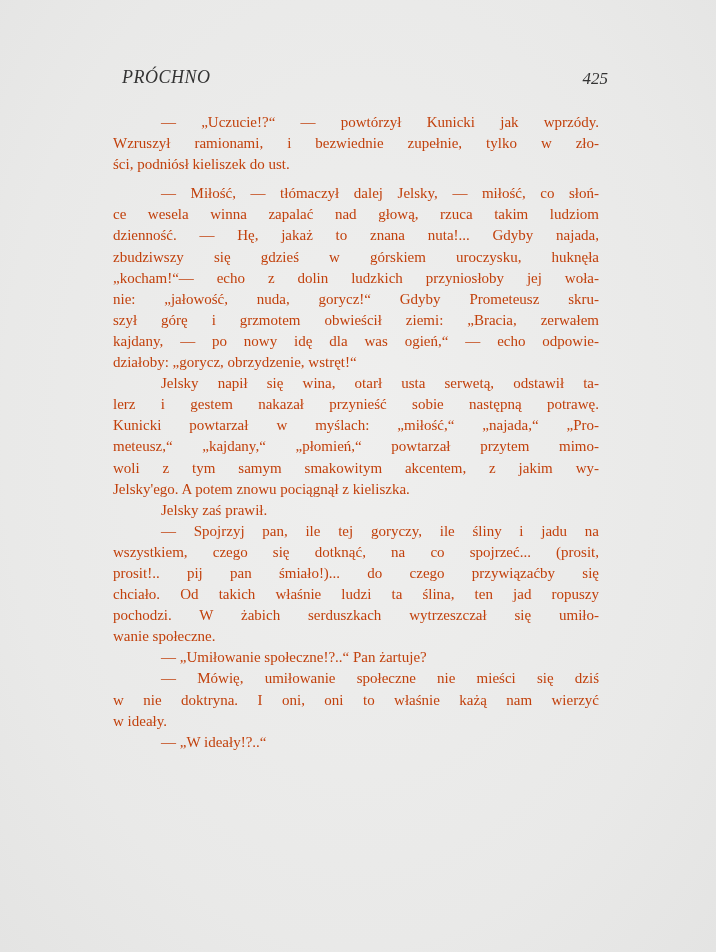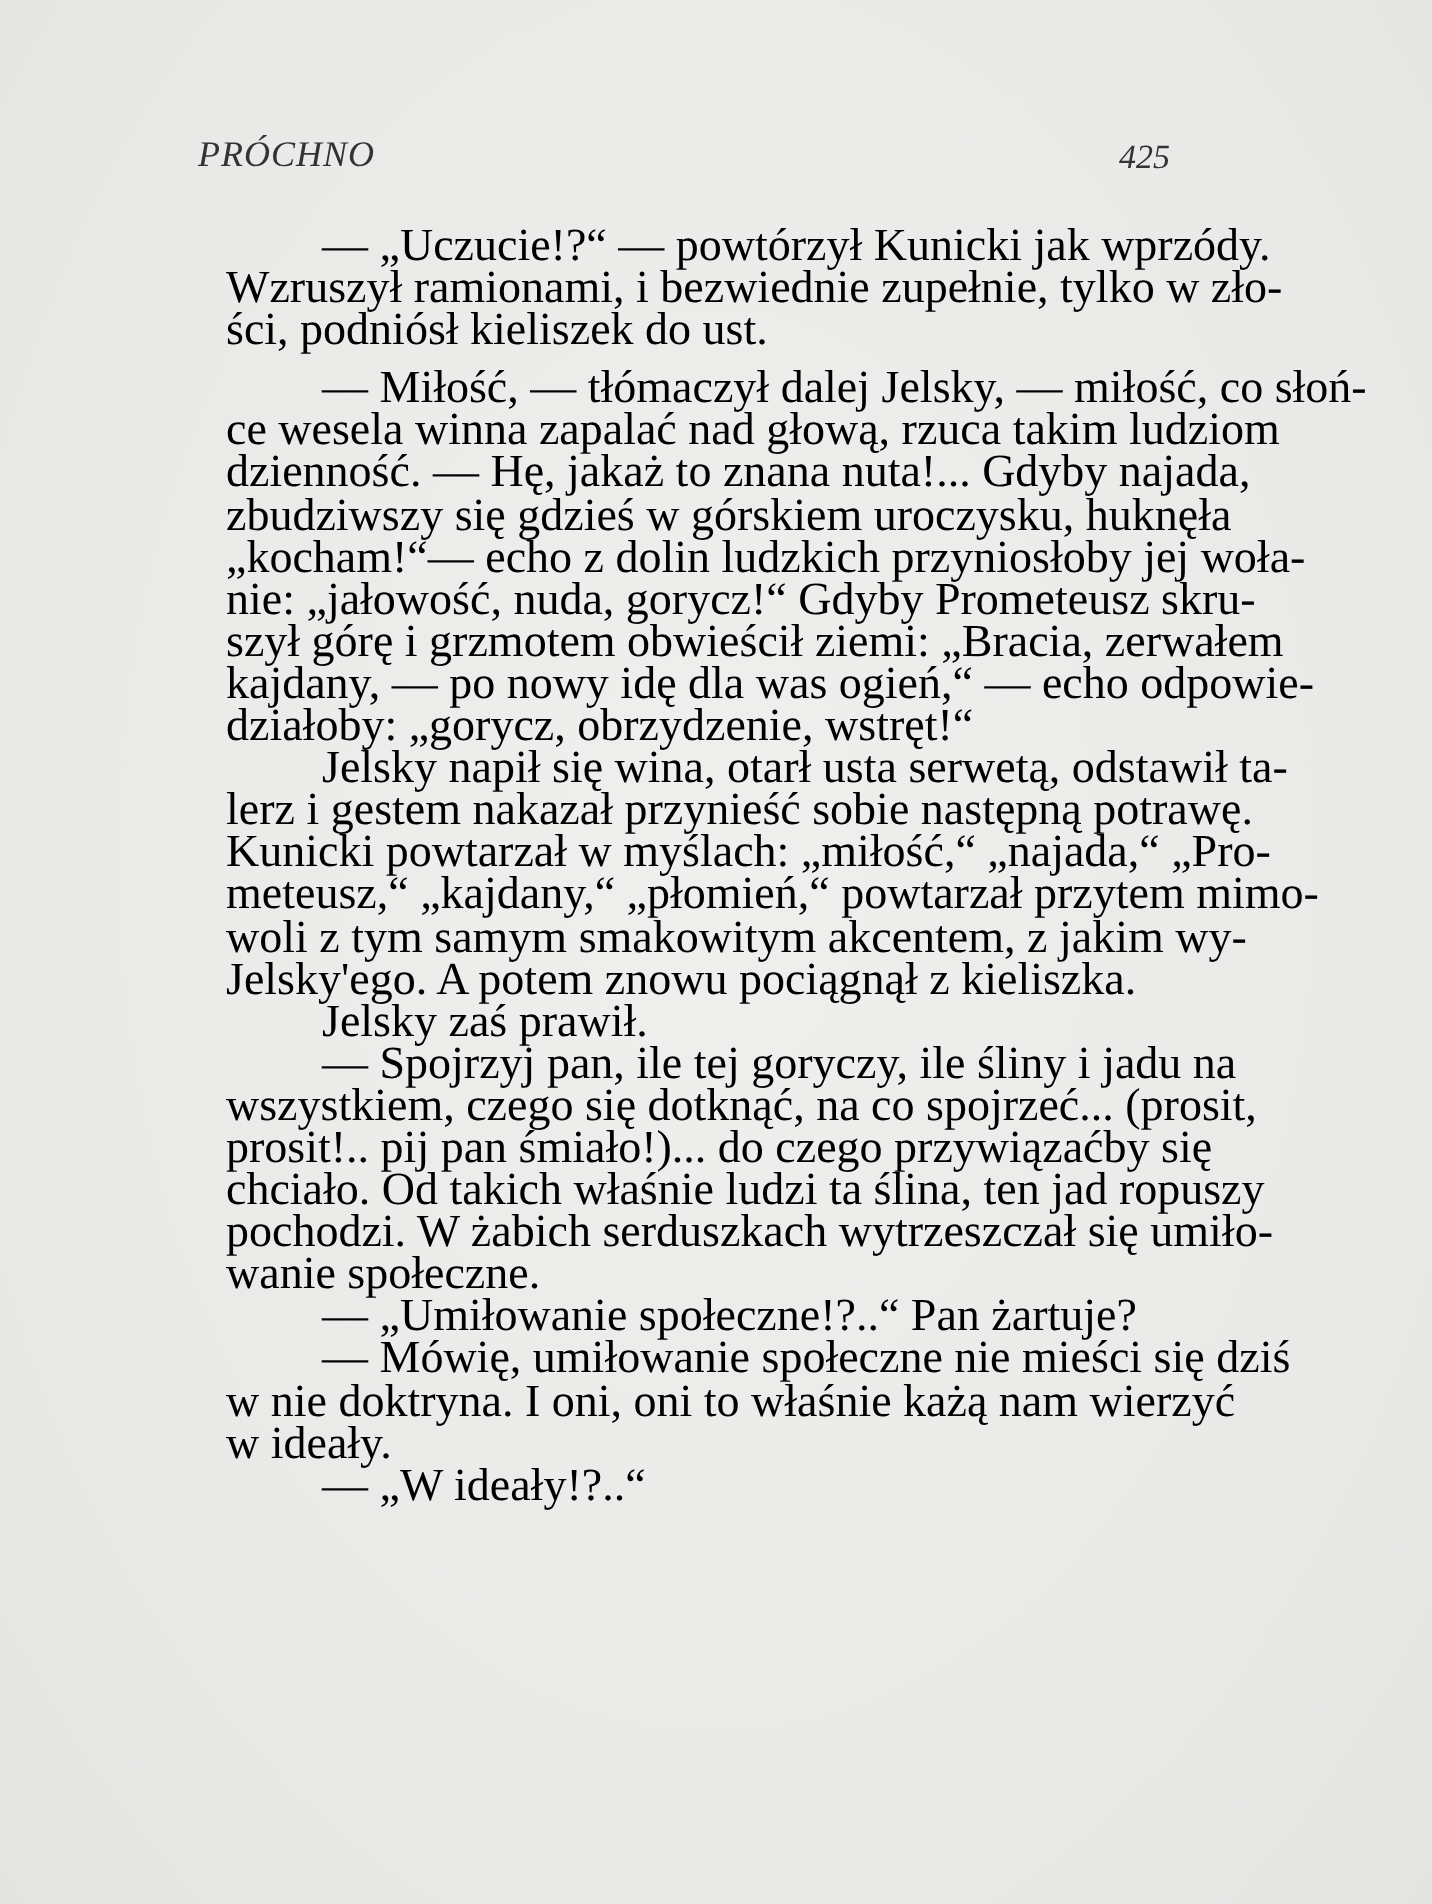--- a/index.html
+++ b/index.html
@@ -5,33 +5,33 @@
   html, body { margin:0; padding:0; }
   body {
     width:716px; height:952px; overflow:hidden;
     background:#ebebea;
     background-image: radial-gradient(ellipse at 50% 45%, #efefee 0%, #e9e9e8 70%, #e4e4e3 100%);
     color:#2a2a2a;
     font-family:"Liberation Serif","DejaVu Serif",serif;
   }
   .page { position:relative; width:716px; height:952px; }
   .header {
-    position:absolute; left:99px; top:67px; width:486px; height:26px;
+    position:absolute; left:122px; top:67px; width:486px; height:26px;
   }
   .running-title {
     position:absolute; left:0; top:0;
     font-style:italic; font-size:18px; letter-spacing:0.5px; color:#333;
   }
   .page-number {
     position:absolute; right:0; top:2px;
     font-style:italic; font-size:17px; color:#333;text-align:center;
   }
   .body {
     position:absolute; left:113px; top:112px; width:486px;
-    font-size:23px; line-height:21.1px; color:#000000;
+    font-size:15px; line-height:21.1px; color:#c2410c;
   }
   .line {
     display:block; height:21.1px; white-space:nowrap;
     text-align:justify; text-align-last:justify;
   }
   .line.last { text-align-last:left; }
   .line.indent { padding-left:48px; }
   .para-gap { height:8px; }
 </style>
 </head>

